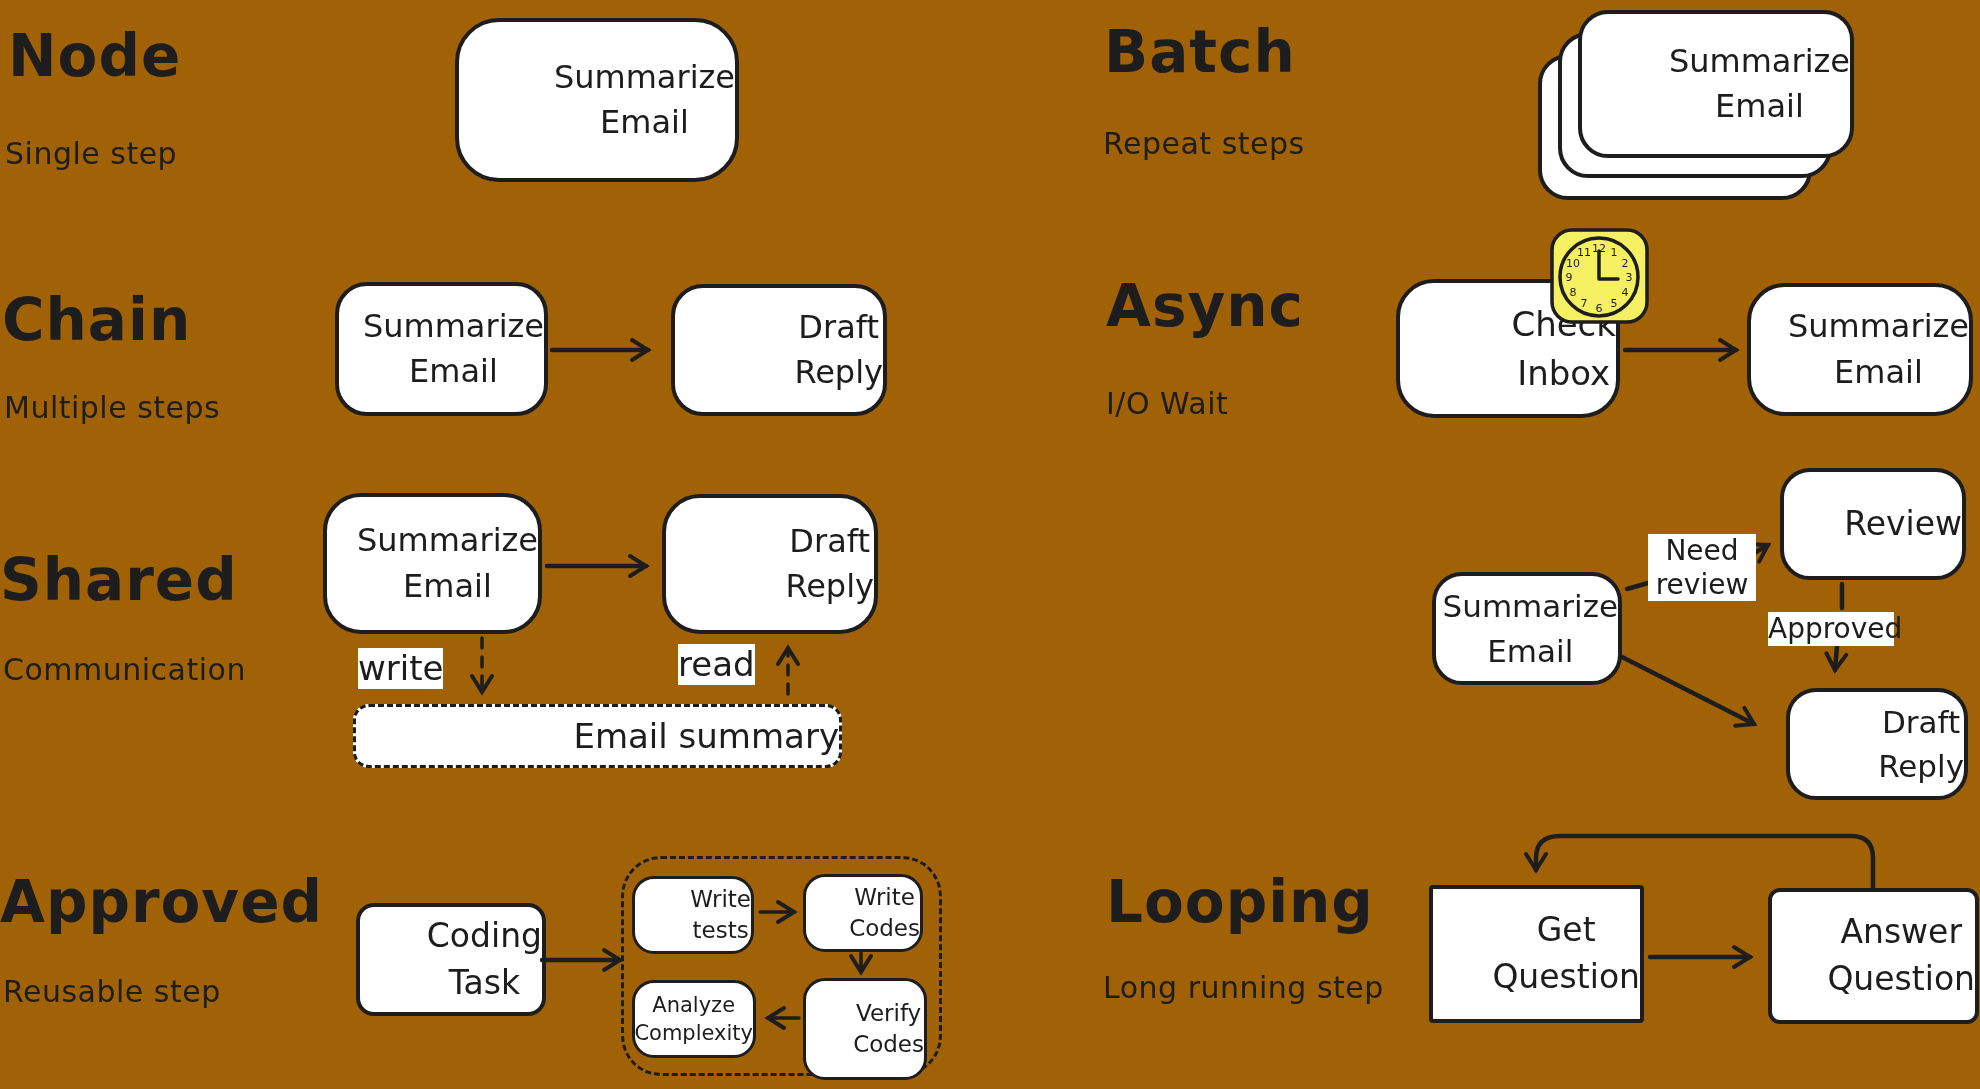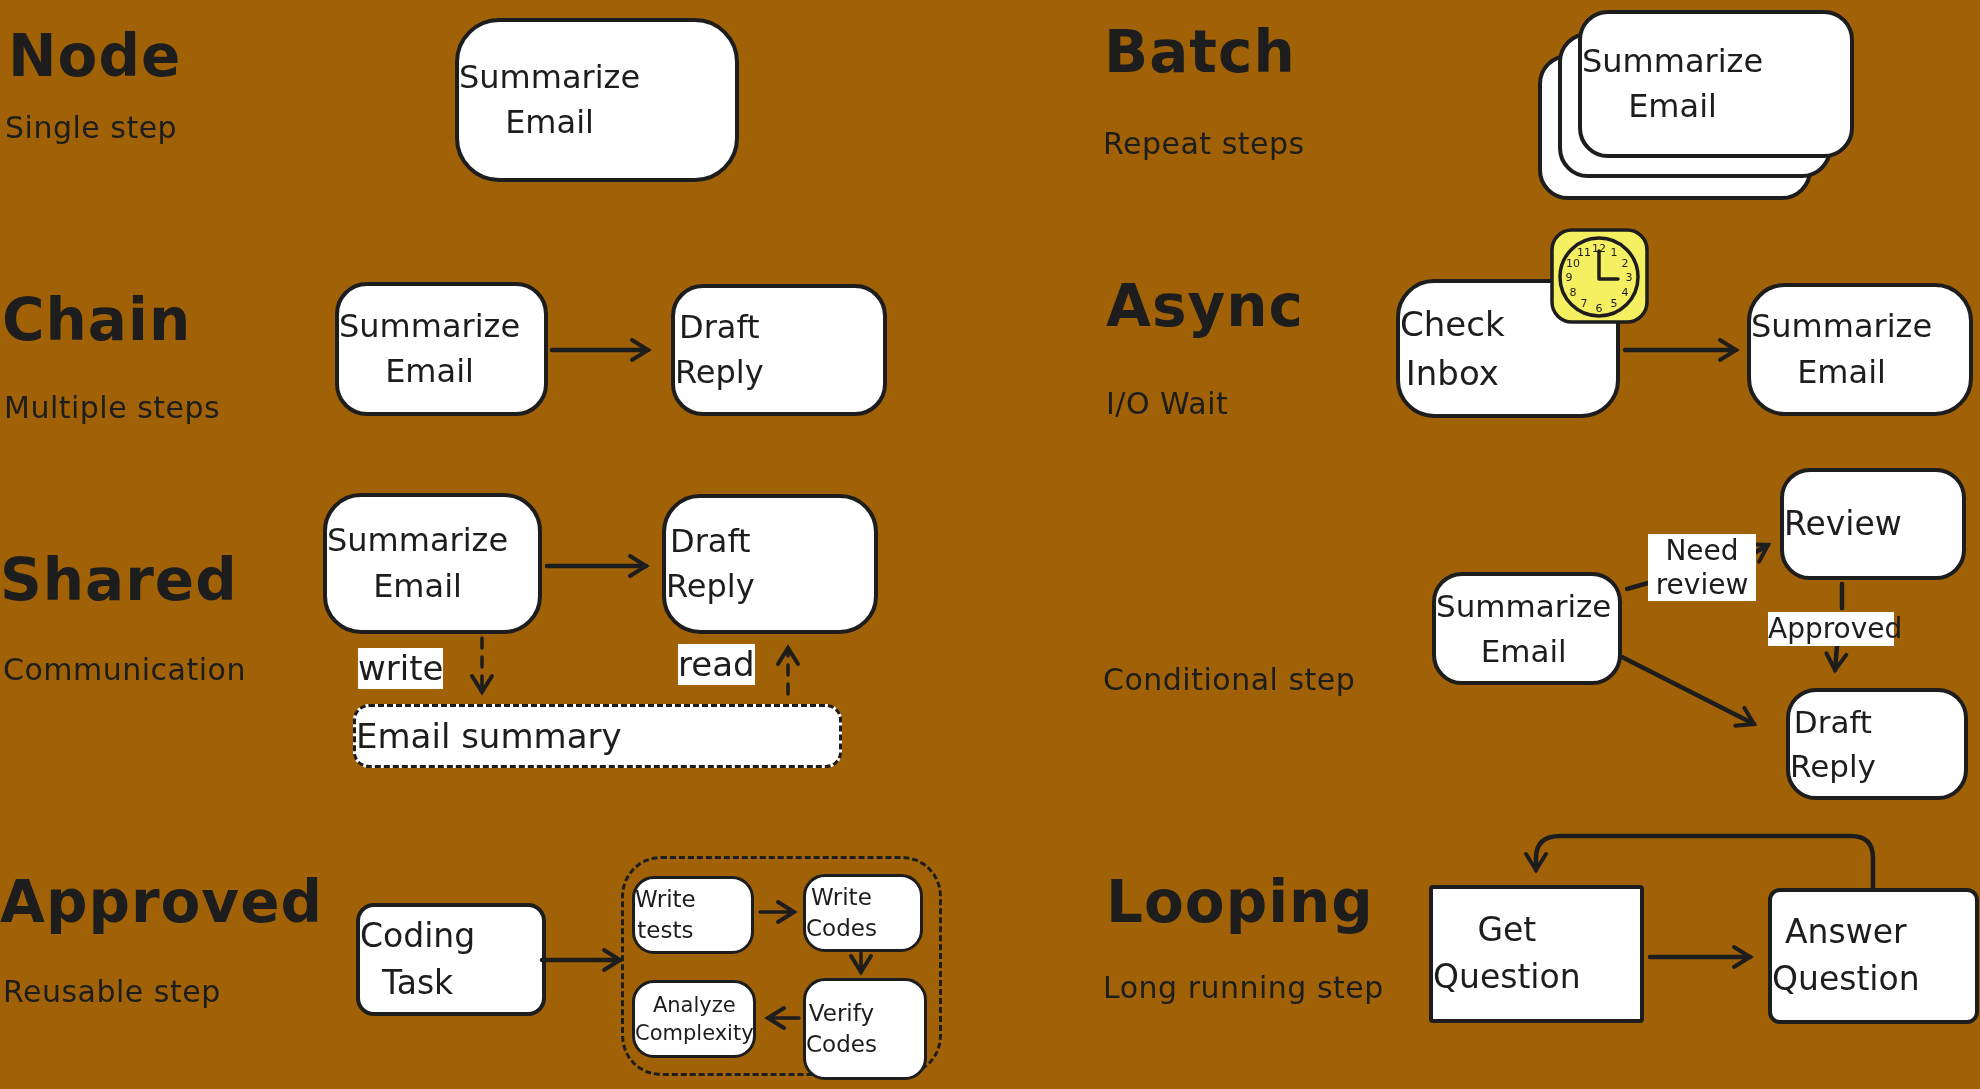--- a/index.html
+++ b/index.html
@@ -23,21 +23,21 @@
     font-size:30px;
     font-weight:400;
     letter-spacing:0.5px;
     white-space:nowrap;
   }
   .box{
     position:absolute;
     border:4px solid #1d1d1d;
     border-radius:36px;
     background:#ffffff;
-    display:flex;align-items:center;justify-content:flex-start;
+    display:flex;align-items:center;justify-content:flex-end;
     text-align:center;
     font-size:32px;
     line-height:1.42;
     white-space:pre-line;
     box-sizing:border-box;
     z-index:2;
   }
   .box.small{
     font-size:23px;
     border-width:3px;
@@ -112,21 +112,21 @@
     <path d="M1730,567 L1768,545" stroke="#1d1d1d" stroke-width="4.5" fill="none" stroke-linecap="round" marker-end="url(#ah)"></path>
     <path d="M1842,584 V608" stroke="#1d1d1d" stroke-width="4.5" fill="none" stroke-linecap="round"></path>
     <path d="M1837,646 L1835,670" stroke="#1d1d1d" stroke-width="4.5" fill="none" stroke-linecap="round" marker-end="url(#ah)"></path>
     <path d="M1622,657 L1754,724" stroke="#1d1d1d" stroke-width="4.5" fill="none" stroke-linecap="round" marker-end="url(#ah)"></path>
 
     <path d="M1650,957 H1750" stroke="#1d1d1d" stroke-width="4.5" fill="none" stroke-linecap="round" marker-end="url(#ah)"></path>
     <path d="M1873,888 V858 Q1873,836 1851,836 H1560 Q1536,836 1536,858 V870" stroke="#1d1d1d" stroke-width="4.5" fill="none" stroke-linecap="round" marker-end="url(#ah)"></path>
   </svg>
 
   <div class="title" style="left:8px;top:22px">Node</div>
-  <div class="subtitle" style="left:5px;top:110px">Single step</div>
+  <div class="subtitle" style="left:5px;top:136px">Single step</div>
   <div class="box" style="left:455px;top:18px;width:284px;height:164px;border-radius:44px">
     <span>Summarize
 Email</span>
   </div>
 
   <div class="title" style="left:2px;top:286px">Chain</div>
   <div class="subtitle" style="left:4px;top:390px">Multiple steps</div>
   <div class="box" style="left:335px;top:282px;width:213px;height:134px;border-radius:32px">
     <span>Summarize
 Email</span>
@@ -208,21 +208,20 @@
       <text x="64" y="79">5</text>
       <text x="49" y="84">6</text>
       <text x="34" y="79">7</text>
       <text x="23" y="68">8</text>
       <text x="19" y="53">9</text>
       <text x="23" y="39">10</text>
       <text x="34" y="28">11</text>
     </g>
   </svg>
 
-  <div class="subtitle" style="left:1103px;top:662px">Conditional step</div>
   <div class="box" style="left:1432px;top:572px;width:190px;height:113px;border-radius:30px;font-size:31px">
     <span>Summarize
 Email</span>
   </div>
   <div class="box" style="left:1780px;top:468px;width:186px;height:112px;border-radius:30px;font-size:33px">
     <span>Review</span>
   </div>
   <div class="box" style="left:1786px;top:688px;width:182px;height:112px;border-radius:30px;font-size:31px">
     <span>Draft
 Reply</span>

